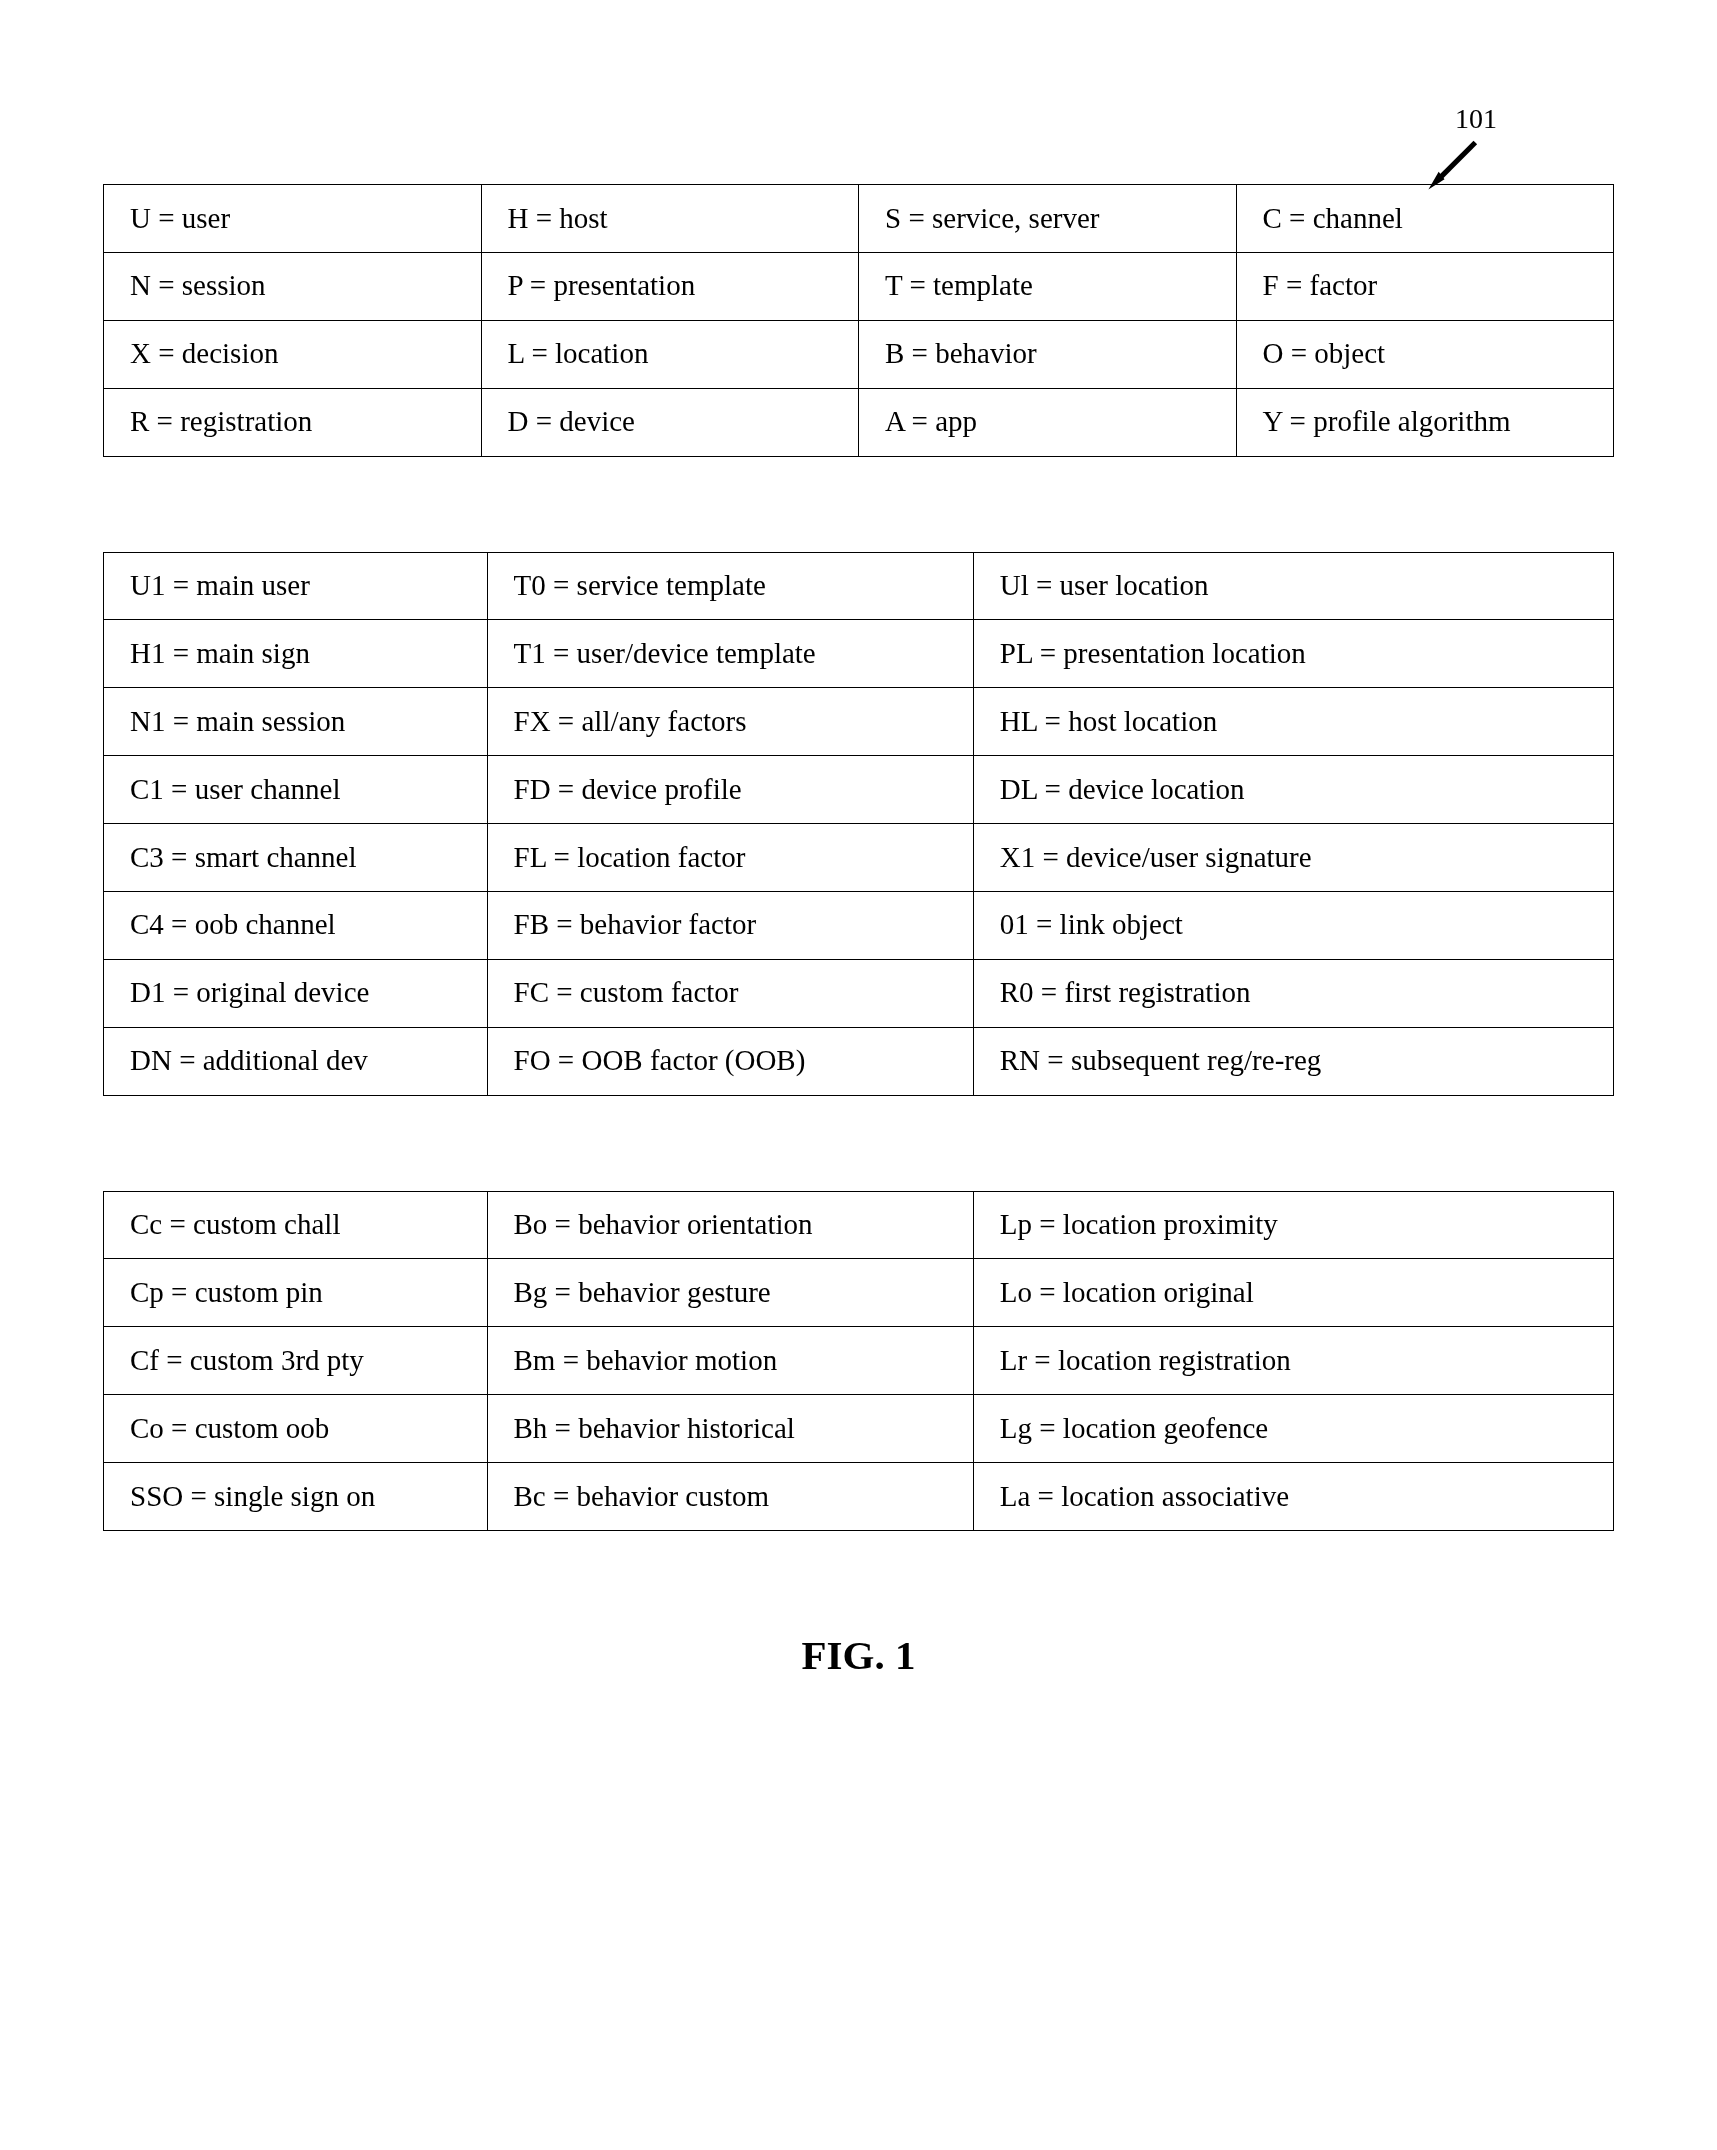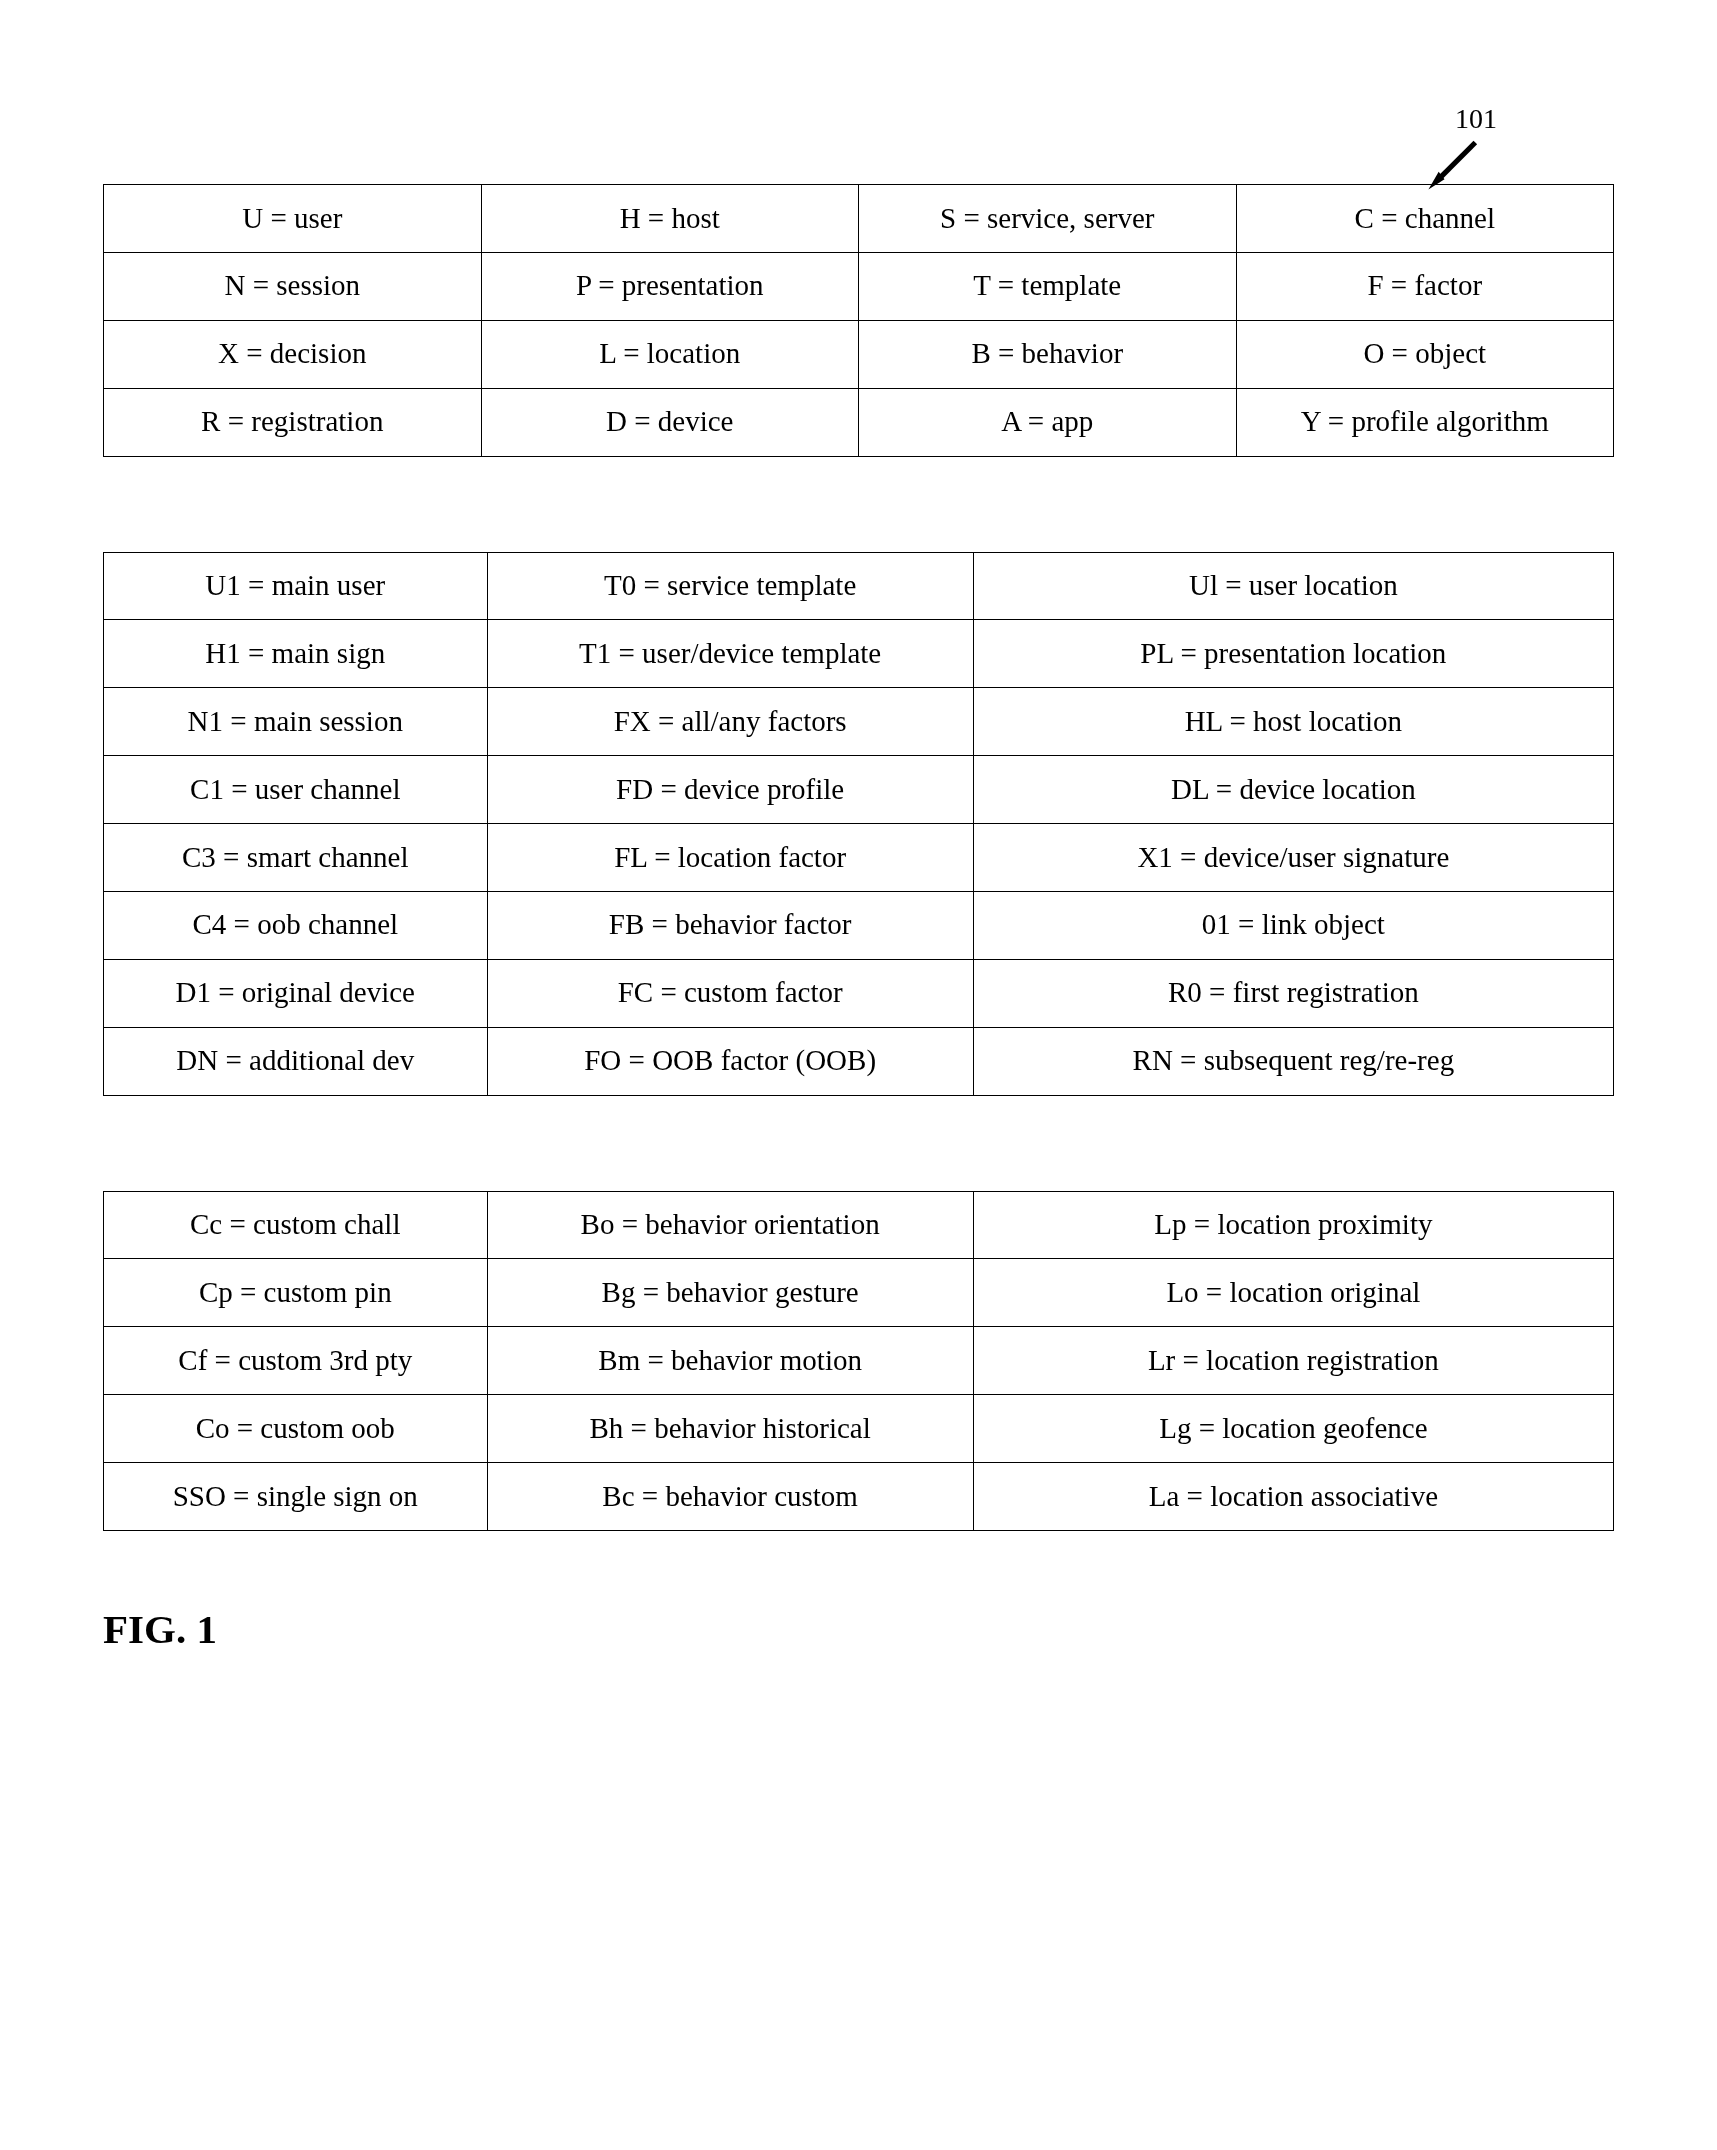--- a/index.html
+++ b/index.html
@@ -23,36 +23,35 @@
     }
     .callout-arrow {
       position: absolute;
       right: 124px;
       top: 32px;
     }
     table {
       border-collapse: collapse;
       width: 100%;
       table-layout: fixed;
-      text-align: center;
     }
     td {
       border: 1.5px solid #000;
       padding: 14.6px 26px;
       vertical-align: middle;
       font-size: 29px;
       line-height: 1.3;
     }
     .table1 td { width: 25%; }
     .spacer { height: 95px; }
     .fig-caption {
-      text-align: left;
+      text-align: center;
       font-weight: bold;
       font-size: 41px;
-      margin-top: 74px;
+      margin-top: 100px;
     }
   </style>
 </head>
 <body>
 
 <div class="callout">
   <span class="callout-number">101</span>
   <span class="callout-arrow">
     <svg width="66" height="59" viewBox="0 0 90 80">
       <line x1="70" y1="10" x2="18" y2="62" stroke="#000" stroke-width="7"></line>

